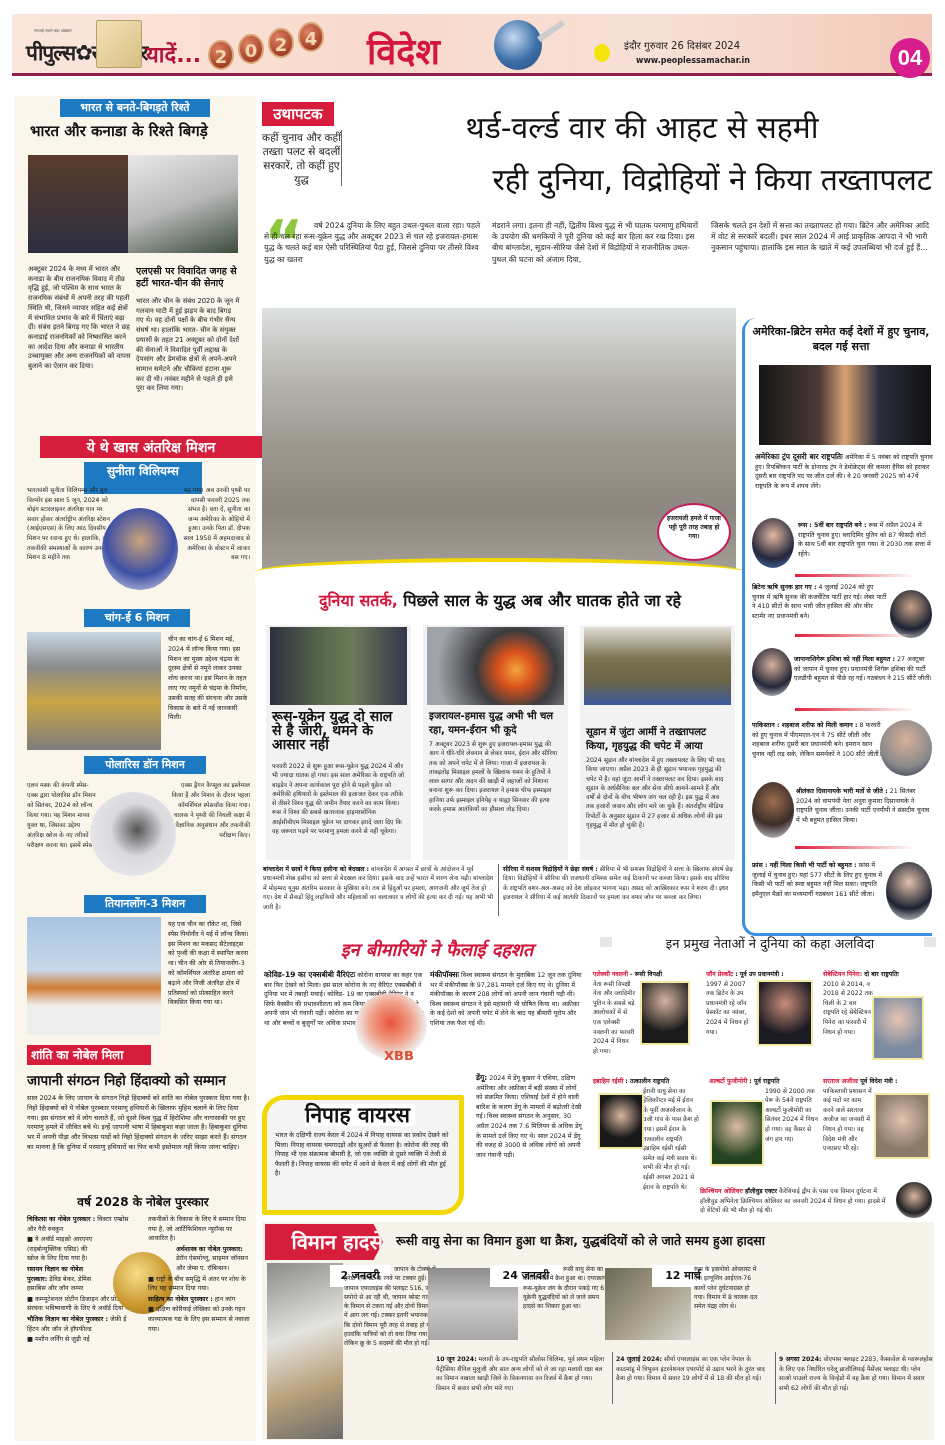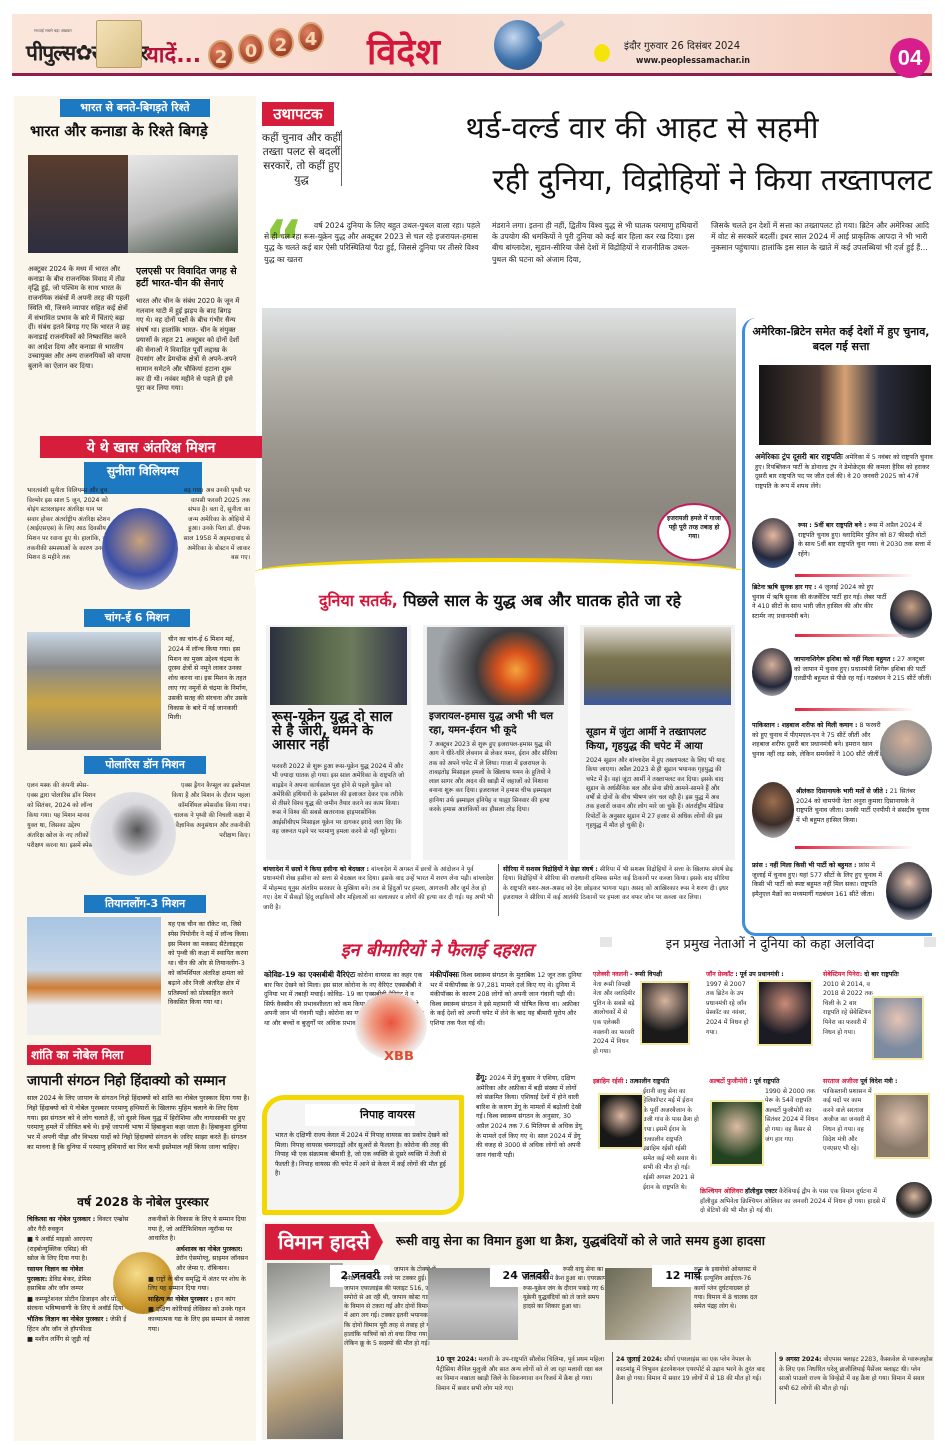--- a/index.html
+++ b/index.html
@@ -161,21 +161,21 @@
 <div class="abs t" style="left:752px;top:860px;width:132px;font-size:6.3px;line-height:9.5px"><b>फ्रांस : नहीं मिला किसी भी पार्टी को बहुमत :</b> <span>फ्रांस में जुलाई में चुनाव हुए। यहां 577 सीटों के लिए हुए चुनाव में किसी भी पार्टी को स्पष्ट बहुमत नहीं मिल सका। राष्ट्रपति इमैनुएल मैक्रों का मध्यमार्गी गठबंधन 161 सीटें जीता।</span></div>
 <div class="abs circle" style="left:886px;top:862px;width:46px;height:58px;background:radial-gradient(circle at 50% 35%,#e3c1ad,#1b2130 60%,#f2f2f2)"></div>
 
 <div class="abs" style="left:302px;top:937px;width:270px;font-size:18px;font-weight:bold;font-style:italic;color:#d4163c;line-height:26px;text-align:center">इन बीमारियों ने फैलाई दहशत</div>
 <div class="abs t" style="left:264px;top:970px;width:160px;font-size:6.3px;line-height:9.6px"><b style="font-size:7.5px">कोविड-19 का एक्सबीबी वैरिएंटः</b> <span>कोरोना वायरस का कहर एक बार फिर देखने को मिला। इस साल कोरोना के नए वैरिएंट एक्सबीबी ने दुनिया भर में तबाही मचाई। कोविड- 19 का एक्सबीबी वैरिएंट ने न सिर्फ वैक्सीन की प्रभावशीलता को कम किया है, बल्कि कई लोगों को अपनी जान भी गंवानी पड़ी। कोरोना का यह वैरिएंट तेजी से फैलने वाला था और बच्चों व बुजुर्गों पर अधिक प्रभाव डाल रहा था।</span></div>
 <div class="abs circle" style="left:355px;top:993px;width:72px;height:66px;background:radial-gradient(circle at 50% 45%,#e9543c,#f1a088 40%,#eee 70%)"></div>
 <div class="abs" style="left:384px;top:1048px;font-size:13px;font-weight:bold;color:#e14a2e">XBB</div>
 <div class="abs t" style="left:430px;top:970px;width:152px;font-size:6.3px;line-height:9.6px"><b style="font-size:7.5px">मंकीपॉक्सः</b> <span>विश्व स्वास्थ्य संगठन के मुताबिक 12 जून तक दुनिया भर में मंकीपॉक्स के 97,281 मामले दर्ज किए गए थे। दुनिया में मंकीपॉक्स के कारण 208 लोगों को अपनी जान गंवानी पड़ी थी। विश्व स्वास्थ्य संगठन ने इसे महामारी भी घोषित किया था। अफ्रीका के कई देशों को अपनी चपेट में लेने के बाद यह बीमारी यूरोप और एशिया तक फैल गई थी।</span></div>
 <div class="abs t" style="left:476px;top:1073px;width:106px;font-size:6.3px;line-height:9.6px"><b style="font-size:7.5px">डेंगू:</b> <span>2024 में डेंगू बुखार ने एशिया, दक्षिण अमेरिका और अफ्रीका में बड़ी संख्या में लोगों को संक्रमित किया। एशियाई देशों में होने वाली बारिश के कारण डेंगू के मामलों में बढ़ोतरी देखी गई। विश्व स्वास्थ्य संगठन के अनुसार, 30 अप्रैल 2024 तक 7.6 मिलियन से अधिक डेंगू के मामले दर्ज किए गए थे। साल 2024 में डेंगू की वजह से 3000 से अधिक लोगों को अपनी जान गंवानी पड़ी।</span></div>
 <div class="abs yellowbox" style="left:262px;top:1095px;width:202px;height:120px">
-  <div style="background:#fff;width:110px;margin:4px 0 0 38px;font-size:11px;font-weight:bold;text-align:right;line-height:22px;color:#111">निपाह वायरस</div>
+  <div style="background:#fff;width:110px;margin:4px 0 0 38px;font-size:21px;font-weight:bold;text-align:left;line-height:22px;color:#111">निपाह वायरस</div>
   <div class="t" style="font-size:6.3px;line-height:9.6px;margin:4px 8px">भारत के दक्षिणी राज्य केरल में 2024 में निपाह वायरस का प्रकोप देखने को मिला। निपाह वायरस चमगादड़ों और सूअरों से फैलता है। कोरोना की तरह की निपाह भी एक संक्रामक बीमारी है, जो एक व्यक्ति से दूसरे व्यक्ति में तेजी से फैलती है। निपाह वायरस की चपेट में आने से केरल में कई लोगों की मौत हुई है।</div>
 </div>
 
 <div class="abs" style="left:600px;top:937px;width:12px;height:10px;background:#e6e6e6"></div>
 <div class="abs" style="left:620px;top:934px;width:300px;font-size:13px;line-height:20px;text-align:center;color:#111">इन प्रमुख नेताओं ने दुनिया को कहा अलविदा</div>
 <div class="abs" style="left:924px;top:937px;width:12px;height:10px;background:#e6e6e6"></div>
 
 <div class="abs t" style="left:593px;top:969px;width:102px;font-size:6.2px;line-height:9.6px"><b style="color:#d4163c">एलेक्सी नवलनी</b> <b>- रूसी विपक्षी</b><br><span style="display:block;width:42px;float:left">नेता रूसी विपक्षी नेता और व्लादिमीर पुतिन के सबसे बड़े आलोचकों में से एक एलेक्सी नवलनी का फरवरी 2024 में निधन हो गया।</span></div>
 <div class="abs photo" style="left:640px;top:981px;width:50px;height:64px;background:radial-gradient(circle at 50% 30%,#d6b4a0,#1a1a1a 65%);border:2px solid #f3e9a0"></div>
 
@@ -191,21 +191,21 @@
 <div class="abs t" style="left:709px;top:1076px;width:112px;font-size:6.2px;line-height:9.6px"><b style="color:#d4163c">अल्बर्टो फुजीमोरी</b> <b>: पूर्व राष्ट्रपति</b><br><span style="display:block;padding-left:56px">1990 से 2000 तक पेरू के 54वें राष्ट्रपति अल्बर्टो फुजीमोरी का सितंबर 2024 में निधन हो गया। वह कैंसर से जंग हार गए।</span></div>
 <div class="abs photo" style="left:710px;top:1100px;width:54px;height:66px;background:radial-gradient(circle at 50% 40%,#dcbca4,#234220 70%);border:2px solid #f3e9a0"></div>
 
 <div class="abs t" style="left:823px;top:1076px;width:112px;font-size:6.2px;line-height:9.6px"><b style="color:#d4163c">सरताज अजीजः</b> <b>पूर्व विदेश मंत्री :</b><br><span style="display:block;width:50px">पाकिस्तानी प्रशासन में कई पदों पर काम करने वाले सरताज अजीज का जनवरी में निधन हो गया। वह विदेश मंत्री और एनएसए भी रहे।</span></div>
 <div class="abs photo" style="left:874px;top:1093px;width:56px;height:66px;background:radial-gradient(circle at 50% 40%,#e2c3b0,#8a7a6a 65%);border:2px solid #f3e9a0"></div>
 
 <div class="abs t" style="left:700px;top:1186px;width:190px;font-size:6.2px;line-height:9.6px"><b style="color:#d4163c">क्रिश्चियन ओलिवरः</b> <b>हॉलीवुड एक्टर</b> <span>कैरेबियाई द्वीप के पास एक विमान दुर्घटना में हॉलीवुड अभिनेता क्रिश्चियन ओलिवर का जनवरी 2024 में निधन हो गया। हादसे में दो बेटियों की भी मौत हो गई थी।</span></div>
 <div class="abs circle" style="left:896px;top:1182px;width:36px;height:36px;background:radial-gradient(circle at 50% 40%,#d8b6a0,#222 60%,#eee)"></div>
 
 <div class="abs" style="left:262px;top:1222px;width:672px;height:218px;background:#f6f3ea"></div>
-<div class="abs redtag" style="left:265px;top:1224px;width:118px;height:36px;font-size:20px;line-height:36px;text-align:center;clip-path:polygon(0 0,92% 0,100% 50%,92% 100%,0 100%)">विमान हादसे</div>
+<div class="abs redtag" style="left:265px;top:1224px;width:118px;height:36px;font-size:20px;line-height:36px;text-align:right;clip-path:polygon(0 0,92% 0,100% 50%,92% 100%,0 100%)">विमान हादसे</div>
 <div class="abs h-black" style="left:396px;top:1232px;width:540px;font-size:12.5px;line-height:18px;white-space:nowrap">रूसी वायु सेना का विमान हुआ था क्रैश, युद्धबंदियों को ले जाते समय हुआ हादसा</div>
 
 <div class="abs photo" style="left:267px;top:1263px;width:76px;height:176px;background:linear-gradient(160deg,#8b8b88,#e3e3e0 40%,#b8a07a 70%,#6a6a6a)"></div>
 <div class="abs" style="left:330px;top:1265px;width:60px;height:22px;background:#fff;font-size:11px;font-weight:bold;line-height:22px;text-align:center;color:#111">2 जनवरी</div>
 <div class="abs t" style="left:344px;top:1264px;width:92px;font-size:6.1px;line-height:9.3px;text-indent:50px">जापान के टोक्यो में हनेडा एयरपोर्ट के रनवे पर टक्कर हुई। जापान एयरलाइंस की फ्लाइट 516, जो सपोरो से आ रही थी, जापान कोस्ट गार्ड के विमान से टकरा गई और दोनों विमानों में आग लग गई। टक्कर इतनी भयानक थी कि दोनों विमान पूरी तरह से तबाह हो गए। हालांकि यात्रियों को तो बचा लिया गया, लेकिन क्रू के 5 सदस्यों की मौत हो गई।</div>
 
 <div class="abs photo" style="left:428px;top:1268px;width:90px;height:72px;background:linear-gradient(180deg,#8c8c8c,#c9c9c9 50%,#a7a7a7)"></div>
 <div class="abs" style="left:490px;top:1265px;width:72px;height:22px;background:#fff;font-size:11px;font-weight:bold;line-height:22px;text-align:center;color:#111">24 जनवरी</div>
 <div class="abs t" style="left:523px;top:1264px;width:88px;font-size:6.1px;line-height:9.3px;text-indent:40px">रूसी वायु सेना का कोरोचन्स्की में क्रैश हुआ था। एयरक्राफ्ट रूस-यूक्रेन जंग के दौरान पकड़े गए 65 यूक्रेनी युद्धबंदियों को ले जाते समय हादसे का शिकार हुआ था।</div>
 

